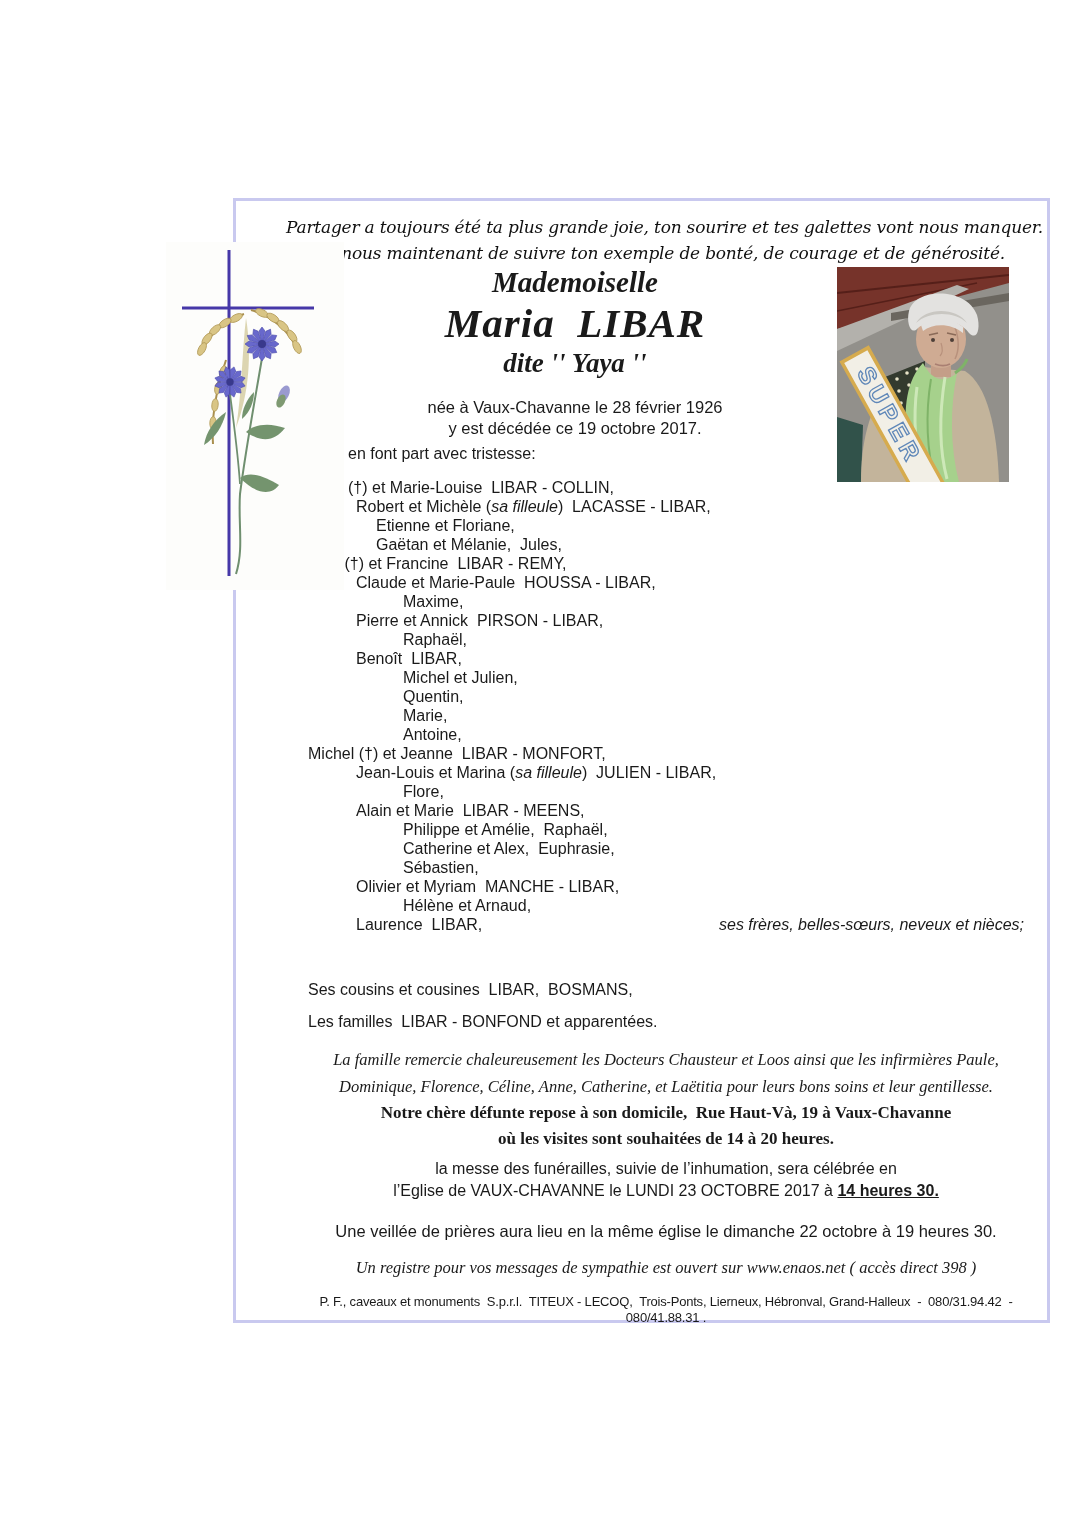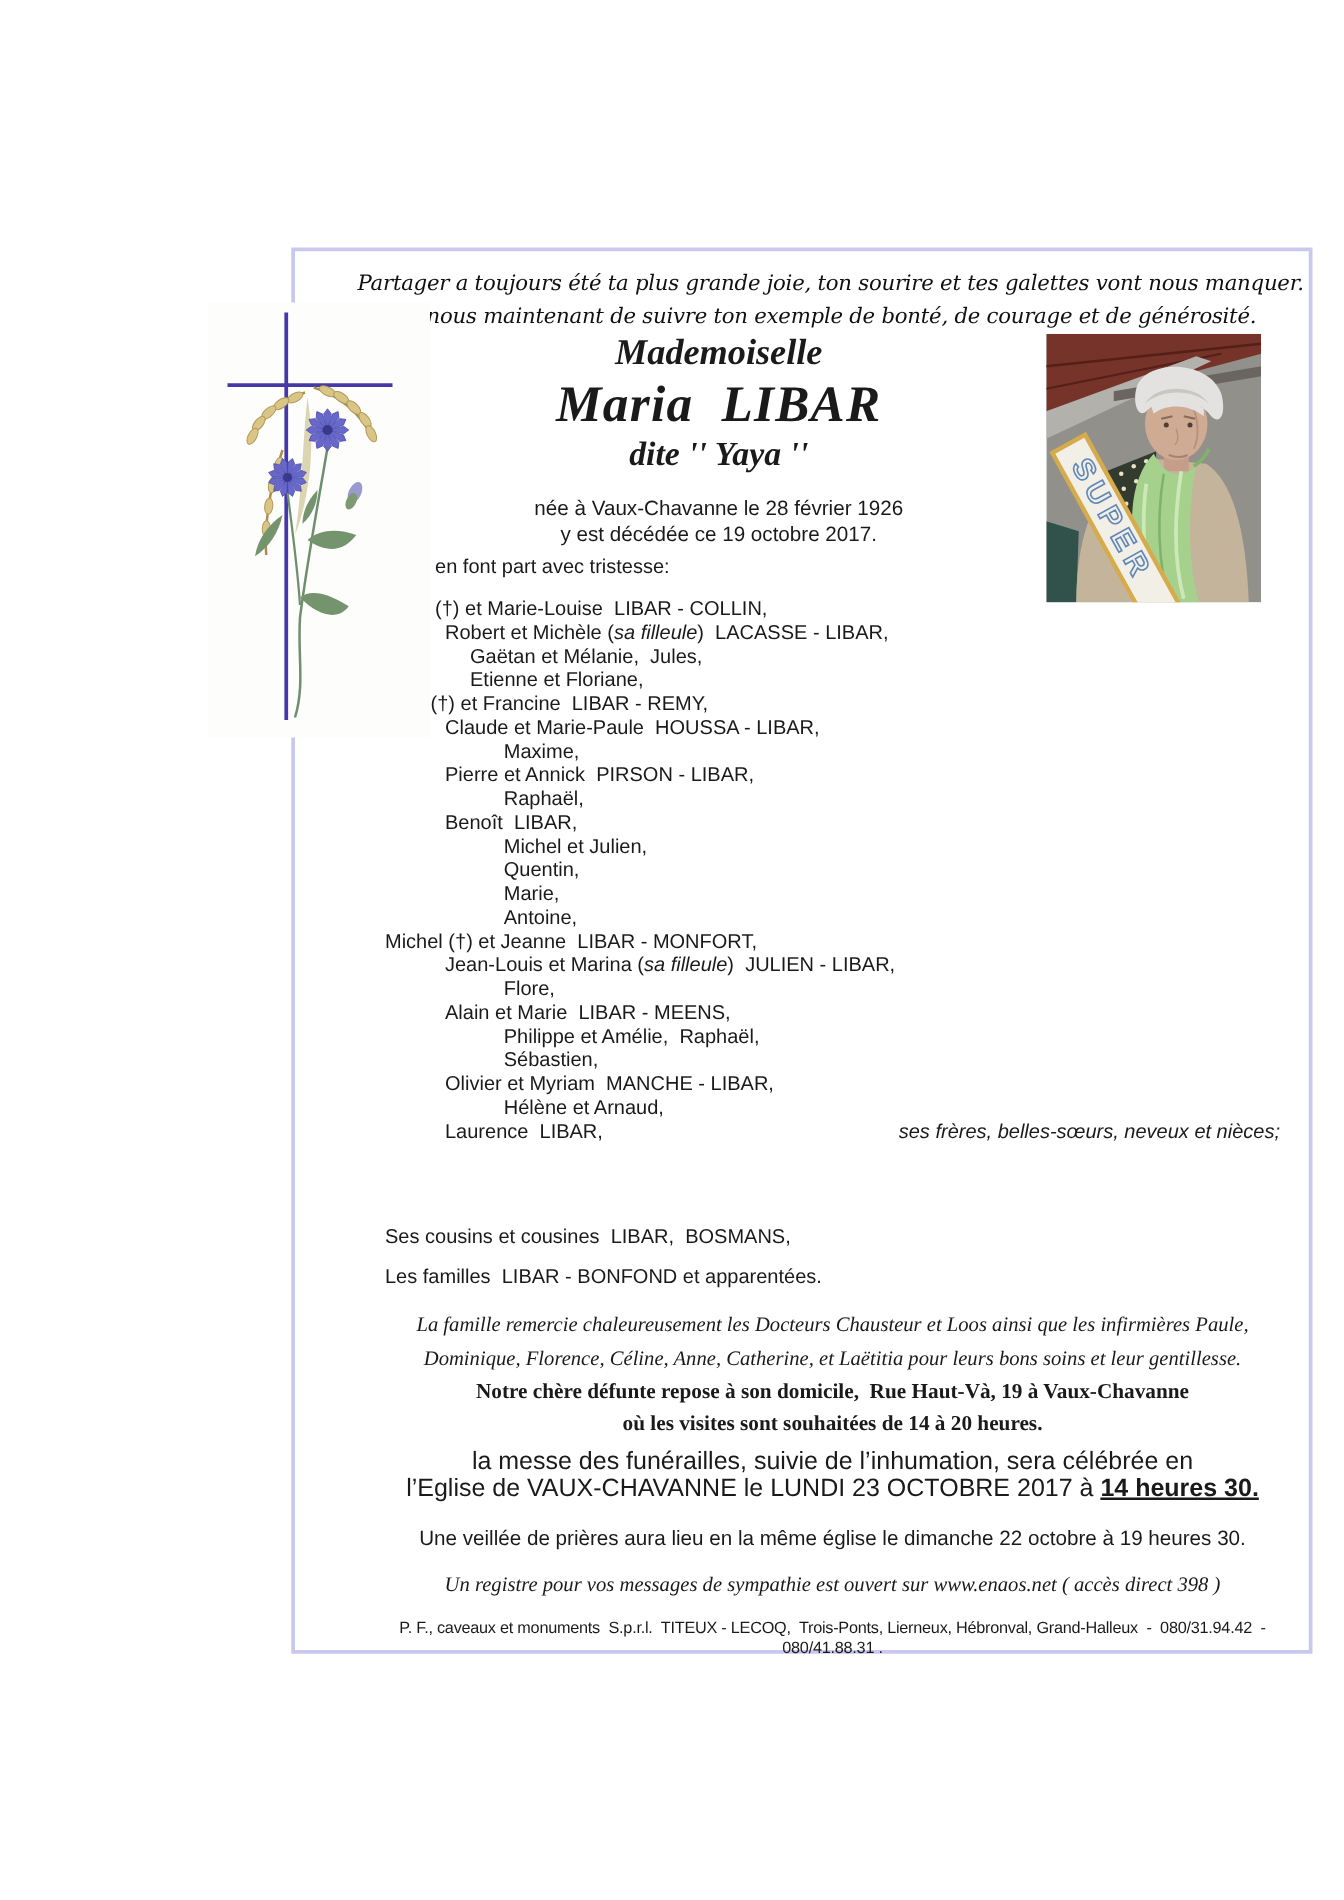--- a/index.html
+++ b/index.html
@@ -35,21 +35,21 @@
   .ind3{padding-left:95px;}
   .seg-italic{font-style:italic;}
   .fam-right{position:absolute;right:0;bottom:0;font-style:italic;}
 
   .cousins{left:72px;top:780px;font-size:16px;}
   .families{left:72px;top:812px;font-size:16px;}
 
   .centerband{left:72px;width:716px;text-align:center;}
   .thanks{top:845px;font-family:"Liberation Serif",serif;font-style:italic;font-size:16.5px;line-height:27px;}
   .repose{top:899px;font-family:"Liberation Serif",serif;font-weight:bold;font-size:17px;line-height:26px;}
-  .funeral{top:957px;font-size:20px;line-height:22px;}
+  .funeral{top:957px;font-size:16px;line-height:22px;}
   .funeral .time{font-weight:bold;text-decoration:underline;}
   .vigil{top:1020px;font-size:16.5px;line-height:20px;}
   .register{top:1057px;font-family:"Liberation Serif",serif;font-style:italic;font-size:16.5px;line-height:20px;}
   .footer{top:1093px;font-size:13px;line-height:16px;letter-spacing:-0.2px;}
 
   .flower-art{position:absolute;left:166px;top:242px;width:178px;height:348px;background:#fdfdfb;}
   .portrait{position:absolute;left:837px;top:267px;width:172px;height:215px;overflow:hidden;}
   svg{display:block;}
 </style>
 </head>
@@ -68,37 +68,38 @@
     <div class="h-nick" data-bind="header.nickname">dite '' Yaya ''</div>
     <div class="h-birth" data-bind="header.birth">née à Vaux-Chavanne le 28 février 1926</div>
     <div class="h-death" data-bind="header.death">y est décédée ce 19 octobre 2017.</div>
   </div>
 
   <div class="family">
     <div class="fam-intro" data-bind="announcement.intro">Vous en font part avec tristesse:</div>
     <div id="family-list">
         <div class="fam-row ind0"><span>Léon (†) et Marie-Louise  LIBAR - COLLIN,</span></div>
         <div class="fam-row ind1"><span>Robert et Michèle (</span><span class="seg-italic">sa filleule</span><span>)  LACASSE - LIBAR,</span></div>
+        <div class="fam-row ind2"><span>Etienne et Floriane,</span></div>
         <div class="fam-row ind2"><span>Gaëtan et Mélanie,  Jules,</span></div>
-        <div class="fam-row ind2"><span>Etienne et Floriane,</span></div>
         <div class="fam-row ind0"><span>Paul (†) et Francine  LIBAR - REMY,</span></div>
         <div class="fam-row ind1"><span>Claude et Marie-Paule  HOUSSA - LIBAR,</span></div>
         <div class="fam-row ind3"><span>Maxime,</span></div>
         <div class="fam-row ind1"><span>Pierre et Annick  PIRSON - LIBAR,</span></div>
         <div class="fam-row ind3"><span>Raphaël,</span></div>
         <div class="fam-row ind1"><span>Benoît  LIBAR,</span></div>
         <div class="fam-row ind3"><span>Michel et Julien,</span></div>
         <div class="fam-row ind3"><span>Quentin,</span></div>
         <div class="fam-row ind3"><span>Marie,</span></div>
         <div class="fam-row ind3"><span>Antoine,</span></div>
         <div class="fam-row ind0"><span>Michel (†) et Jeanne  LIBAR - MONFORT,</span></div>
         <div class="fam-row ind1"><span>Jean-Louis et Marina (</span><span class="seg-italic">sa filleule</span><span>)  JULIEN - LIBAR,</span></div>
         <div class="fam-row ind3"><span>Flore,</span></div>
         <div class="fam-row ind1"><span>Alain et Marie  LIBAR - MEENS,</span></div>
         <div class="fam-row ind3"><span>Philippe et Amélie,  Raphaël,</span></div>
+        <div class="fam-row ind3"><span>Catherine et Alex,  Euphrasie,</span></div>
         <div class="fam-row ind3"><span>Sébastien,</span></div>
         <div class="fam-row ind1"><span>Olivier et Myriam  MANCHE - LIBAR,</span></div>
         <div class="fam-row ind3"><span>Hélène et Arnaud,</span></div>
         <div class="fam-row ind1"><span>Laurence  LIBAR,</span><span class="fam-right">ses frères, belles-sœurs, neveux et nièces;</span></div>
       </div>
   </div>
 
   <div class="cousins" data-bind="cousins_line">Ses cousins et cousines  LIBAR,  BOSMANS,</div>
   <div class="families" data-bind="families_line">Les familles  LIBAR - BONFOND et apparentées.</div>
 

